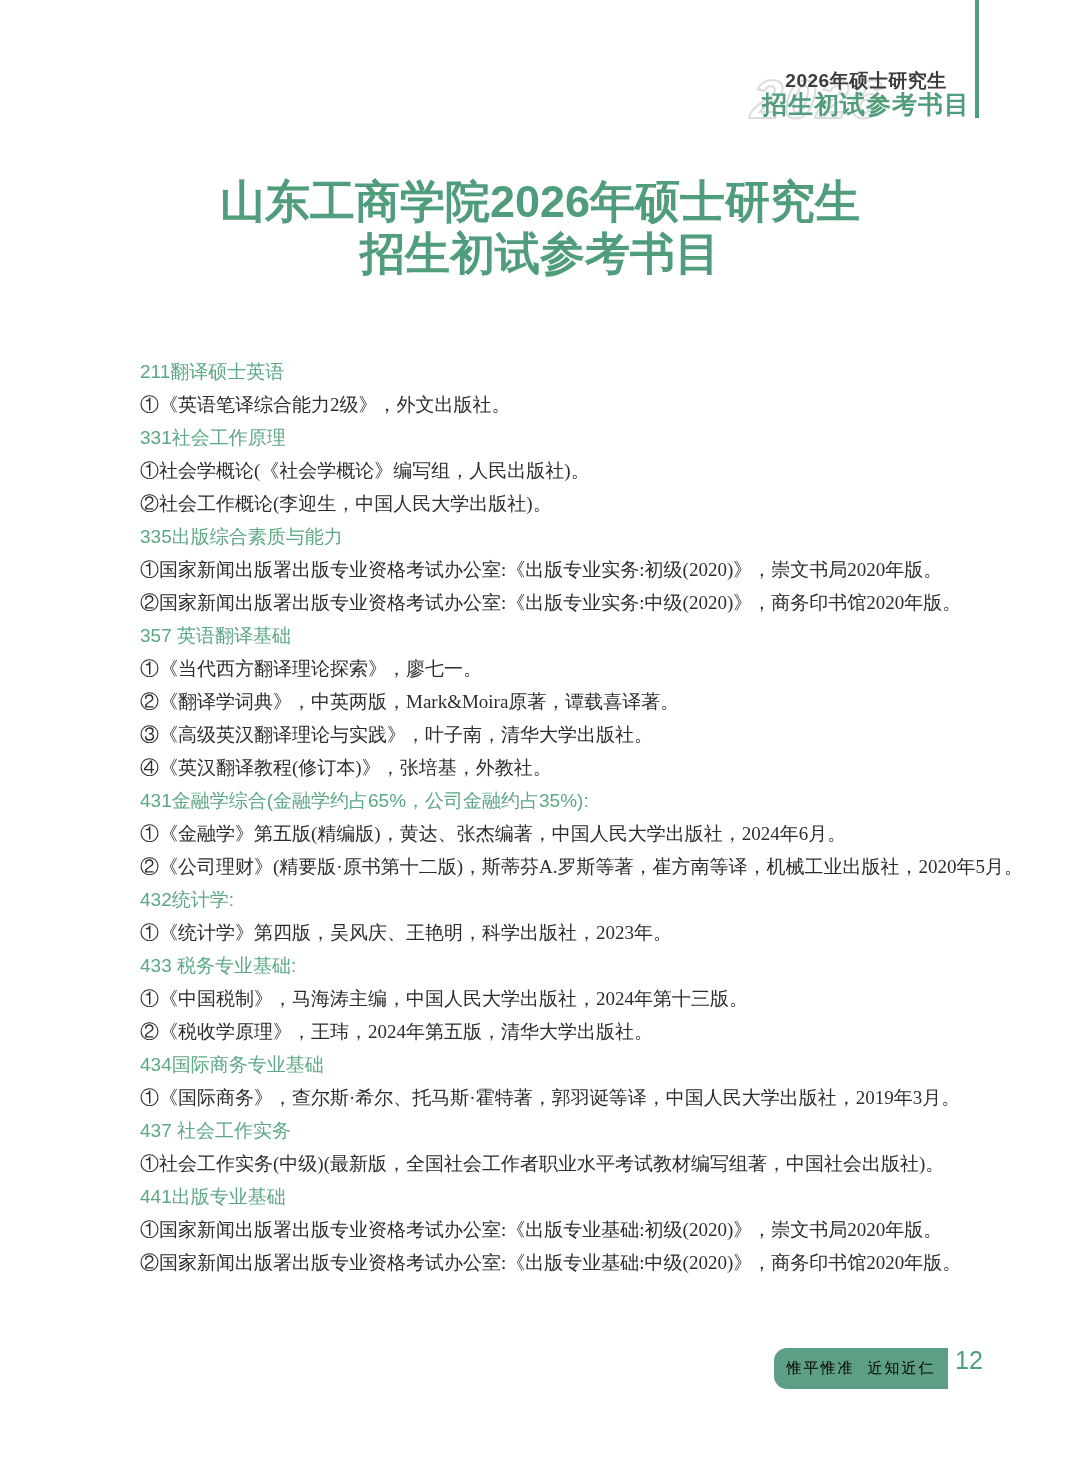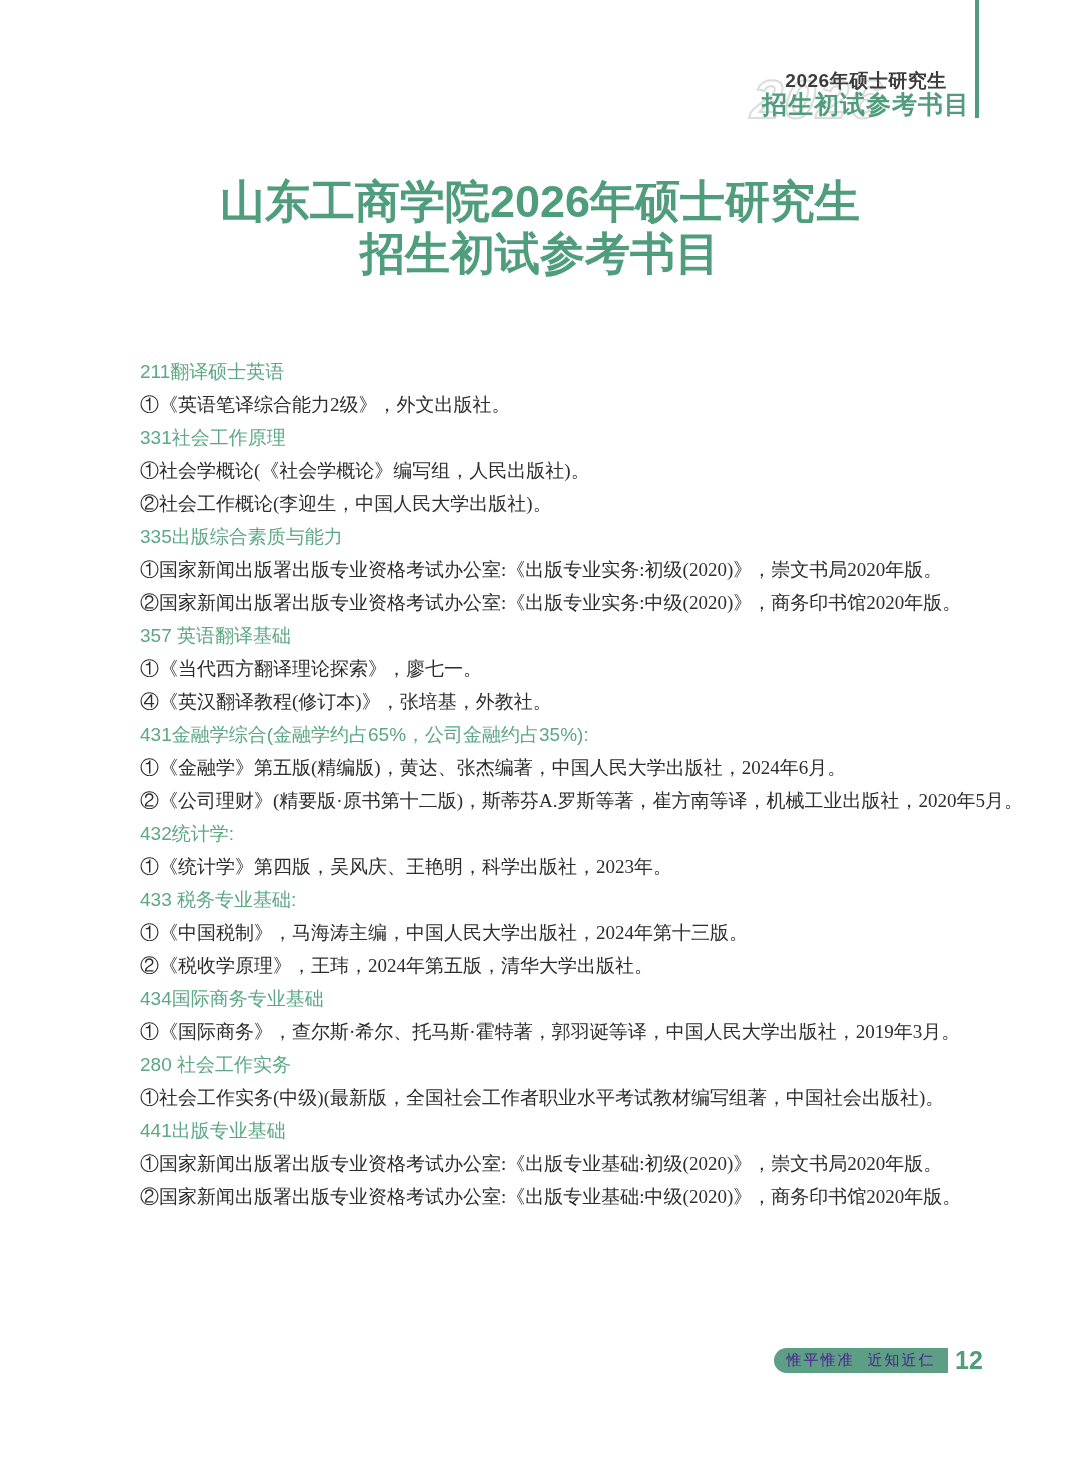--- a/index.html
+++ b/index.html
@@ -52,30 +52,30 @@
   .line {
     height:33px; display:flex; align-items:center;
     font-size:19px; white-space:nowrap;
   }
   .sec-heading { color:var(--accent-heading,#5ca785); font-weight:normal; }
   .sec-item    { color:var(--body-text,#2d2d2d);font-family:Liberation Serif, serif; }
 
   
   .motto-pill {
     position:absolute; top:1348px; left:774px;
-    width:174px; height:25px;
+    width:174px; height:41px;
     background:var(--footer-pill,#5d9f84);
     border-radius:13px 0 0 13px;
     display:flex; align-items:center; justify-content:center;
-    color:#4c1d95; font-size:15px; letter-spacing:2px; word-spacing:6px;
+    color:#000000; font-size:15px; letter-spacing:2px; word-spacing:6px;
     font-family:"DejaVu Serif","Liberation Serif",serif;
   }
   .page-num {
     position:absolute; top:1346px; left:955px;
-    font-size:25px; font-weight:bold; line-height:29px;
+    font-size:25px; font-weight:normal; line-height:29px;
     color:var(--accent,#4f9d7c);
   }
 </style>
 </head>
 <body>
 
 <div class="page">
 
   <div class="accent-rule"></div>
 
@@ -95,32 +95,34 @@
       <div class="line sec-heading">211翻译硕士英语</div>
       <div class="line sec-item">①《英语笔译综合能力2级》，外文出版社。</div>
       <div class="line sec-heading">331社会工作原理</div>
       <div class="line sec-item">①社会学概论(《社会学概论》编写组，人民出版社)。</div>
       <div class="line sec-item">②社会工作概论(李迎生，中国人民大学出版社)。</div>
       <div class="line sec-heading">335出版综合素质与能力</div>
       <div class="line sec-item">①国家新闻出版署出版专业资格考试办公室:《出版专业实务:初级(2020)》，崇文书局2020年版。</div>
       <div class="line sec-item">②国家新闻出版署出版专业资格考试办公室:《出版专业实务:中级(2020)》，商务印书馆2020年版。</div>
       <div class="line sec-heading">357 英语翻译基础</div>
       <div class="line sec-item">①《当代西方翻译理论探索》，廖七一。</div>
+      <div class="line sec-item">②《翻译学词典》，中英两版，Mark&amp;Moira原著，谭载喜译著。</div>
+      <div class="line sec-item">③《高级英汉翻译理论与实践》，叶子南，清华大学出版社。</div>
       <div class="line sec-item">④《英汉翻译教程(修订本)》，张培基，外教社。</div>
       <div class="line sec-heading">431金融学综合(金融学约占65%，公司金融约占35%):</div>
       <div class="line sec-item">①《金融学》第五版(精编版)，黄达、张杰编著，中国人民大学出版社，2024年6月。</div>
       <div class="line sec-item">②《公司理财》(精要版·原书第十二版)，斯蒂芬A.罗斯等著，崔方南等译，机械工业出版社，2020年5月。</div>
       <div class="line sec-heading">432统计学:</div>
       <div class="line sec-item">①《统计学》第四版，吴风庆、王艳明，科学出版社，2023年。</div>
       <div class="line sec-heading">433 税务专业基础:</div>
       <div class="line sec-item">①《中国税制》，马海涛主编，中国人民大学出版社，2024年第十三版。</div>
       <div class="line sec-item">②《税收学原理》，王玮，2024年第五版，清华大学出版社。</div>
       <div class="line sec-heading">434国际商务专业基础</div>
       <div class="line sec-item">①《国际商务》，查尔斯·希尔、托马斯·霍特著，郭羽诞等译，中国人民大学出版社，2019年3月。</div>
-      <div class="line sec-heading">280 社会工作实务</div>
+      <div class="line sec-heading">437 社会工作实务</div>
       <div class="line sec-item">①社会工作实务(中级)(最新版，全国社会工作者职业水平考试教材编写组著，中国社会出版社)。</div>
       <div class="line sec-heading">441出版专业基础</div>
       <div class="line sec-item">①国家新闻出版署出版专业资格考试办公室:《出版专业基础:初级(2020)》，崇文书局2020年版。</div>
       <div class="line sec-item">②国家新闻出版署出版专业资格考试办公室:《出版专业基础:中级(2020)》，商务印书馆2020年版。</div>
     </main>
 
   <div class="motto-pill">
     <span>惟平惟准 近知近仁</span>
   </div>
   <div class="page-num">12</div>

